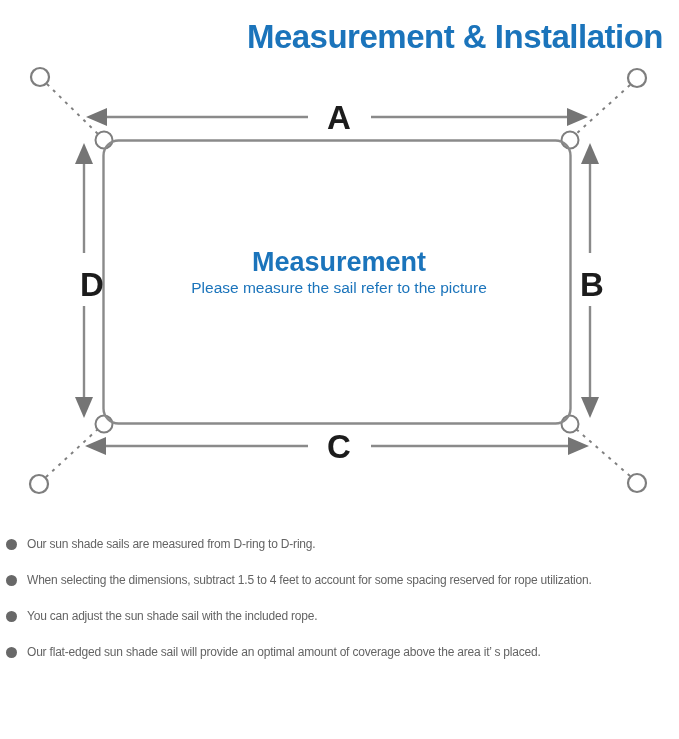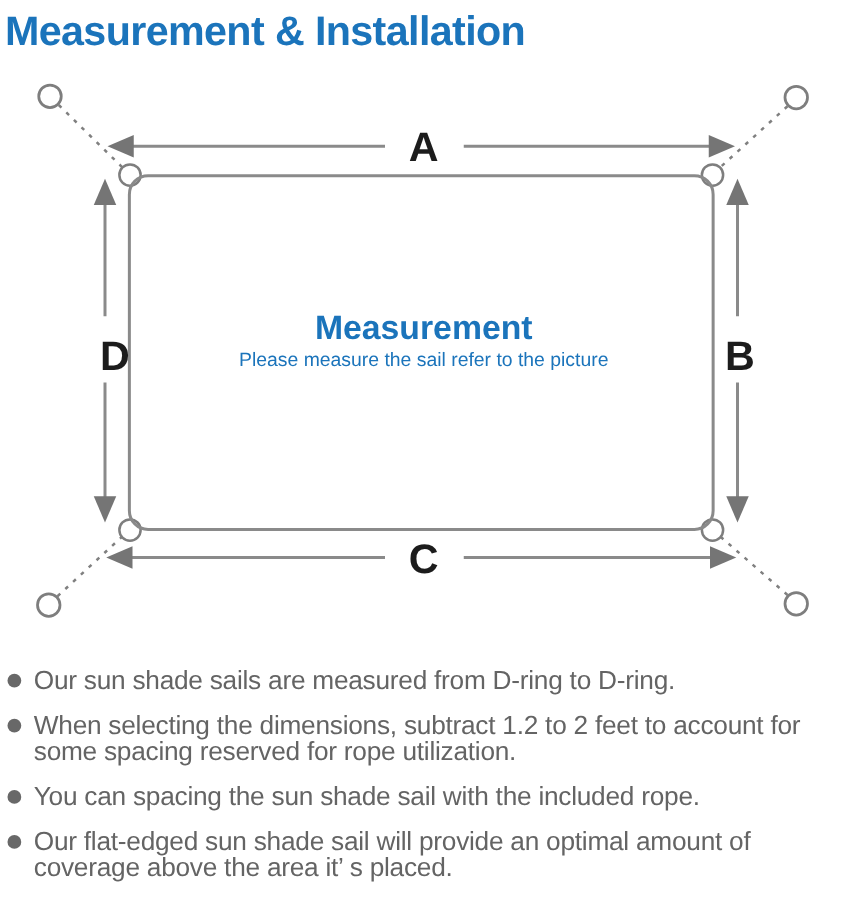--- a/index.html
+++ b/index.html
@@ -5,22 +5,22 @@
   html,body { margin:0; padding:0; background:#ffffff; }
   .page {
     position:relative;
     width:679px; height:739px;
     background:#ffffff;
     overflow:hidden;
     font-family:"Liberation Sans", sans-serif;
   }
   .page-title {
     position:absolute; top:0; left:0; right:0;
-    margin:4px; padding-top:2px;
-    text-align:left;
+    margin:16px; padding-top:2px;
+    text-align:right;
     font-family:"Liberation Sans", sans-serif;
     font-size:33px; font-weight:bold; letter-spacing:-0.5px;
     color:#1b74bb;
   }
   svg.diagram { position:absolute; top:0; left:0; }
   .dim-label {
     font-family:"Liberation Sans", sans-serif;
     font-size:33px; font-weight:bold; fill:#1c1c1c;
   }
   .center-heading {
@@ -32,21 +32,21 @@
     font-size:15.5px; fill:#1b74bb;
   }
   ul.notes {
     position:absolute; top:534px; left:0; right:0;
     margin:0; padding:0; list-style:none;
   }
   ul.notes li {
     position:relative;
     padding-left:27px; padding-right:4px;
     margin-bottom:15px;
-    font-size:21px; line-height:21px; letter-spacing:-0.2px;
+    font-size:12px; line-height:21px; letter-spacing:-0.2px;
     color:#646464;
   }
   ul.notes li .dot {
     position:absolute; left:6px; top:5px;
     width:11px; height:11px;
     background:#686868; border-radius:50%;
   }
 </style>
 </head>
 <body>
@@ -116,25 +116,25 @@
     <text class="center-caption" x="339" y="293" text-anchor="middle">Please measure the sail refer to the picture</text>
   </svg>
 
   <ul class="notes">
     <li>
       <span class="dot"></span>
       <span>Our sun shade sails are measured from D-ring to D-ring.</span>
     </li>
     <li>
       <span class="dot"></span>
-      <span>When selecting the dimensions, subtract 1.2 to 2 feet to account for some spacing reserved for rope utilization.</span>
+      <span>When selecting the dimensions, subtract 1.5 to 4 feet to account for some spacing reserved for rope utilization.</span>
     </li>
     <li>
       <span class="dot"></span>
-      <span>You can spacing the sun shade sail with the included rope.</span>
+      <span>You can adjust the sun shade sail with the included rope.</span>
     </li>
     <li>
       <span class="dot"></span>
       <span>Our flat-edged sun shade sail will provide an optimal amount of coverage above the area it’ s placed.</span>
     </li>
   </ul>
 
 </div>
 
 </body></html>

